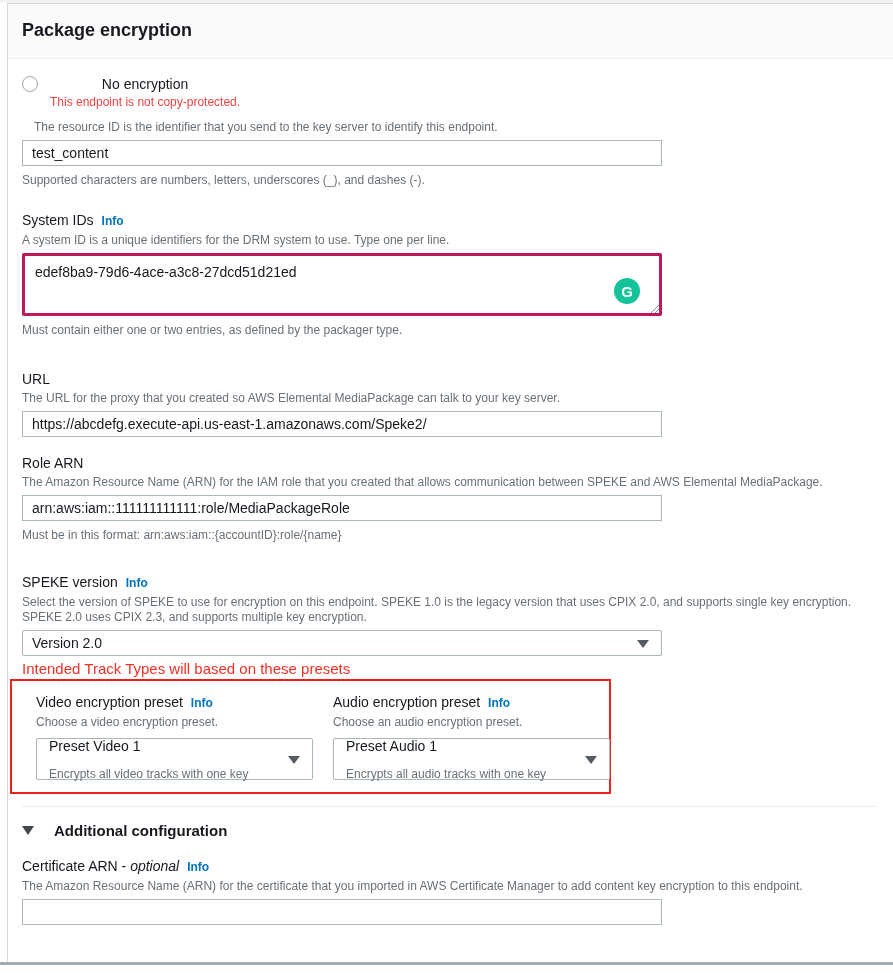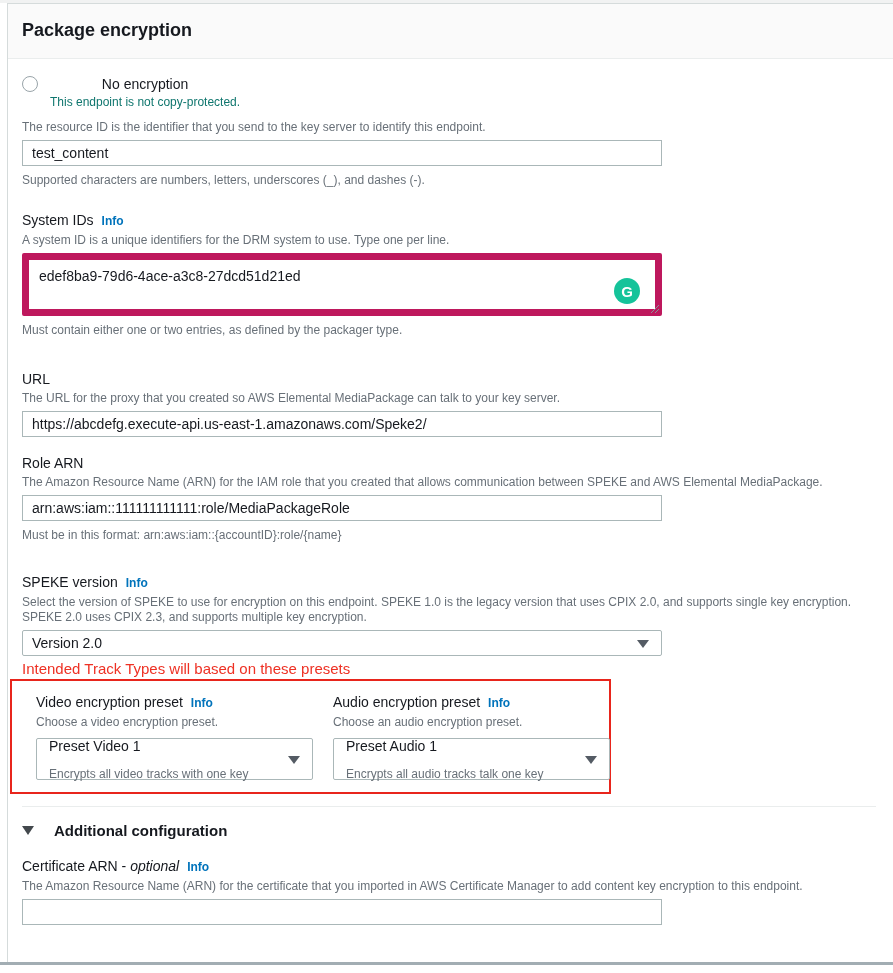--- a/index.html
+++ b/index.html
@@ -12,41 +12,41 @@
   .panel-header { background:#fafafa; padding:14px 20px 16px 14px; border-bottom:1px solid #eaeded; }
   .panel-title { font-size:18px; font-weight:bold; color:#16191f; line-height:24px; }
   .panel-body { padding:16px 20px 0 14px; }
 
   
   .radio-option { display:flex; gap:12px; margin-bottom:10px; cursor:pointer; }
   .radio-circle { flex:0 0 16px; width:16px; height:16px; border-radius:50%;
                   border:1px solid #99a4a9; background:#fff; margin-top:1px; }
   .radio-circle.selected { border:5px solid #0073bb; }
   .radio-label { font-size:14px; line-height:18px; color:#16191f;text-align:center; }
-  .radio-desc { font-size:12px; line-height:15px; color:#0f766e; margin-top:2px; }
+  .radio-desc { font-size:12px; line-height:15px; color:#ef4444; margin-top:2px; }
   .info-link { color:#0073bb; font-size:12px; font-weight:bold; margin-left:8px; cursor:pointer; }
 
   
   .field-label { font-size:14px; color:#16191f; line-height:18px; }
   .field-desc { font-size:12px; color:#687078; line-height:15px; margin-top:3px; }
   .help-text { font-size:12px; color:#687078; line-height:15px; margin-top:7px; }
   .text-input { display:block; width:640px; height:26px; border:1px solid #aab7b8; border-radius:0;
                 padding:0 9px; font-family:inherit; font-size:14px; color:#16191f; margin-top:5px; background:#fff; }
   .section { margin-top:23px; }
 
   
   .red-note { color:#ee3124; font-size:15px; }
   .red-box-label { display:inline-block; border:2px solid #e8251c; padding:3px 10px 3px 8px;
                    margin-left:-12px; background:transparent; }
   .annot-row { display:flex; align-items:center; margin-top:4px; }
   .annot-row .red-note { margin-left:16px; }
 
   
   .textarea-wrap { position:relative; width:640px; margin-top:5px; }
-  .sys-textarea { display:block; width:640px; height:63px; border:7px solid #be185d; border-radius:2px;
+  .sys-textarea { display:block; width:640px; height:63px; border:3px solid #be185d; border-radius:2px;
                   padding:8px 10px; font-family:inherit; font-size:14px; color:#16191f; resize:none; }
   .grammarly { position:absolute; right:22px; bottom:12px; width:26px; height:26px; border-radius:50%;
                background:#15c39a; color:#fff; font-size:15px; font-weight:bold;
                display:flex; align-items:center; justify-content:center; cursor:pointer; }
   .resize-handle { position:absolute; right:3px; bottom:3px; width:10px; height:10px; cursor:nwse-resize; }
 
   
   .select-box { position:relative; width:640px; height:26px; border:1px solid #aab7b8; border-radius:2px;
                 margin-top:5px; display:flex; align-items:center; padding:0 30px 0 9px; cursor:pointer; background:#fff; }
   .select-value { font-size:14px; color:#16191f; }
@@ -89,21 +89,21 @@
 
       <div class="radio-option">
         <span class="radio-circle"></span>
         <div>
           <div class="radio-label">No encryption</div>
           <div class="radio-desc">This endpoint is not copy-protected.</div>
         </div>
       </div>
 
 
-      <div class="field-desc" style="margin-top:1px;">The resource ID is the identifier that you send to the key server to identify this endpoint.</div>
+      <div class="field-desc" style="margin-top:1px;margin-left:12px;">The resource ID is the identifier that you send to the key server to identify this endpoint.</div>
       <input class="text-input" type="text" value="test_content" style="">
       <div class="help-text">Supported characters are numbers, letters, underscores (_), and dashes (-).</div>
 
       <div class="section">
         <div class="field-label"><span>System IDs</span><span class="info-link">Info</span></div>
         <div class="field-desc">A system ID is a unique identifiers for the DRM system to use. Type one per line.</div>
         <div class="textarea-wrap">
           <textarea class="sys-textarea" style="">edef8ba9-79d6-4ace-a3c8-27dcd51d21ed</textarea>
           <span class="grammarly">G</span>
           <svg class="resize-handle" viewBox="0 0 10 10">
@@ -145,21 +145,21 @@
             <span class="select-value">Preset Video 1</span>
             <span class="select-sub">Encrypts all video tracks with one key</span>
             <span class="caret"></span>
           </div>
         </div>
         <div class="preset-col">
           <div class="field-label"><span>Audio encryption preset</span><span class="info-link">Info</span></div>
           <div class="field-desc">Choose an audio encryption preset.</div>
           <div class="select-box tall" style="margin-top:8px;">
             <span class="select-value">Preset Audio 1</span>
-            <span class="select-sub">Encrypts all audio tracks talk one key</span>
+            <span class="select-sub">Encrypts all audio tracks with one key</span>
             <span class="caret"></span>
           </div>
         </div>
       </div>
 
       <div class="divider"></div>
 
       <div class="expand-header">
         <span class="expand-caret"></span>
         <span class="expand-label">Additional configuration</span>

